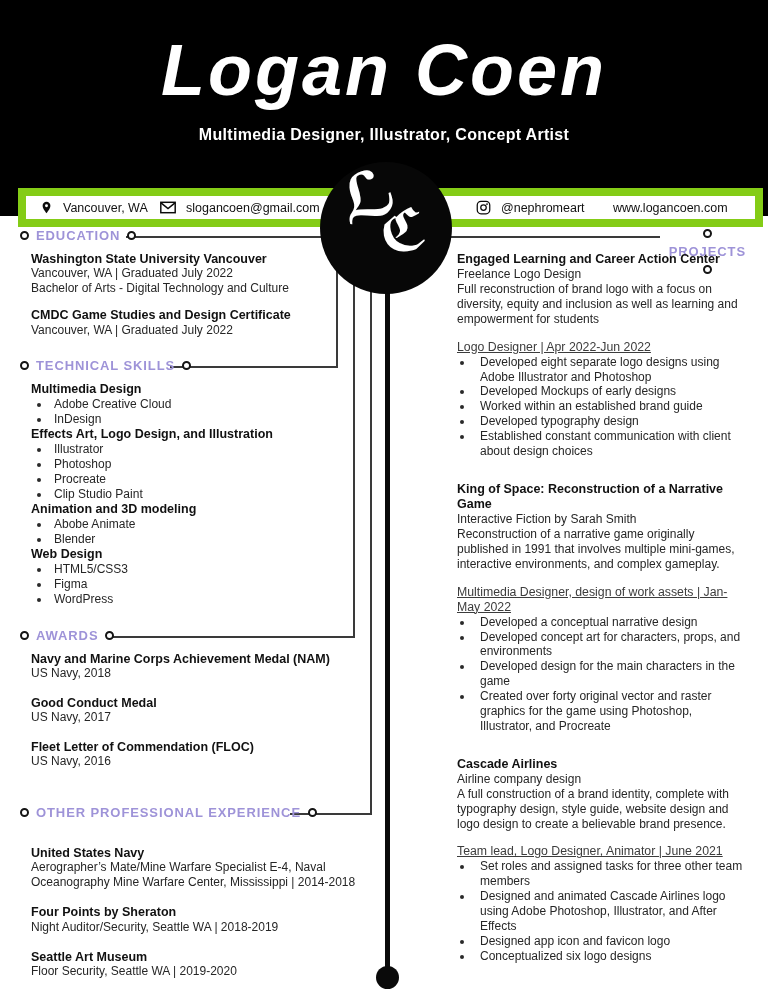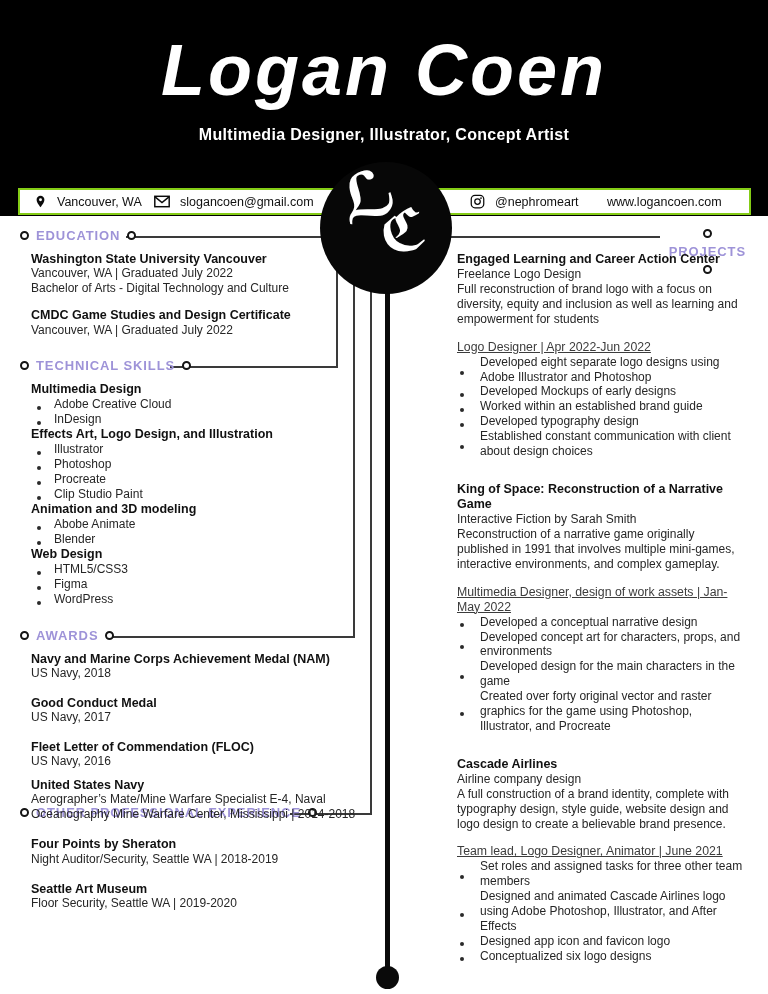--- a/index.html
+++ b/index.html
@@ -15,21 +15,21 @@
     color:#fff;font-style:italic;font-weight:700;font-size:72px;line-height:1;
     letter-spacing:3px;white-space:nowrap;
   }
   .hero-subtitle{
     position:absolute;left:0;top:126px;width:768px;text-align:center;
     color:#fff;font-weight:700;font-size:16px;letter-spacing:.3px;
   }
   
   .contact-bar{
     position:absolute;left:18px;top:188px;width:729px;height:23px;
-    background:#fff;border:2px solid #84cc16;z-index:2;
+    background:#fff;border:8px solid #84cc16;z-index:2;
   }
   .cb-item{position:absolute;top:0;height:100%;display:flex;align-items:center;
     font-size:12.5px;color:#111;white-space:nowrap;}
   .cb-item svg{display:block;}
   
   .logo-circle{
     position:absolute;left:320px;top:162px;width:132px;height:132px;border-radius:50%;
     background:#070707;z-index:3;
   }
   .lg-letter{position:absolute;color:#fff;font-family:"DejaVu Sans", sans-serif;font-weight:700;line-height:1;}
@@ -44,21 +44,21 @@
   .ring{width:9px;height:9px;border:2.5px solid #151515;border-radius:50%;background:#fff;box-sizing:border-box;flex:none;}
   .sec-title{font-size:13px;font-weight:800;letter-spacing:.9px;color:var(--accent,#9e93d8);line-height:1;white-space:nowrap;text-align:center;}
   
   .txtblock{position:absolute;z-index:2;}
   .item-title{font-size:12.5px;font-weight:700;color:#111;line-height:14.4px;}
   .item-line{font-size:12px;color:#262626;line-height:14.4px;}
   .entry + .entry{margin-top:13px;}
   .aw .entry + .entry{margin-top:15px;}
   .ope .entry + .entry{margin-top:16px;}
   .skill-name{font-size:12.5px;font-weight:700;color:#111;line-height:15px;}
-  .bullet{display:flex;align-items:center;}
+  .bullet{display:flex;align-items:flex-start;}
   .bullet .dot{width:4px;height:4px;border-radius:50%;background:#2a2a2a;margin:6px 13px 0 6px;flex:none;}
   .bullet .btxt{flex:1;font-size:12px;color:#262626;line-height:15px;}
   
   .proj + .proj{margin-top:23px;}
   .proj-name{font-size:12.5px;font-weight:700;color:#111;line-height:15px;}
   .proj-sub{font-size:12px;color:#262626;line-height:14.9px;}
   .proj-desc{font-size:12px;color:#262626;line-height:14.9px;}
   .proj-role{margin-top:13px;font-size:12.3px;color:#3c3c3c;line-height:15px;}
   .proj-role span{text-decoration:underline;}
   .proj .bullet .dot{margin:6px 16px 0 3px;}
@@ -214,21 +214,21 @@
     <div class="entry">
       <div class="item-title">Good Conduct Medal</div>
       <div class="item-line">US Navy, 2017</div>
     </div>
     <div class="entry">
       <div class="item-title">Fleet Letter of Commendation (FLOC)</div>
       <div class="item-line">US Navy, 2016</div>
     </div>
   </div>
 
-  <div class="txtblock ope" style="left:31px;top:778px;width:340px;">
+  <div class="txtblock ope" style="left:31px;top:846px;width:340px;">
     <div class="entry">
       <div class="item-title">United States Navy</div>
       <div class="item-line">Aerographer’s Mate/Mine Warfare Specialist E-4, Naval Oceanography Mine Warfare Center, Mississippi | 2014-2018</div>
     </div>
     <div class="entry">
       <div class="item-title">Four Points by Sheraton</div>
       <div class="item-line">Night Auditor/Security, Seattle WA | 2018-2019</div>
     </div>
     <div class="entry">
       <div class="item-title">Seattle Art Museum</div>

